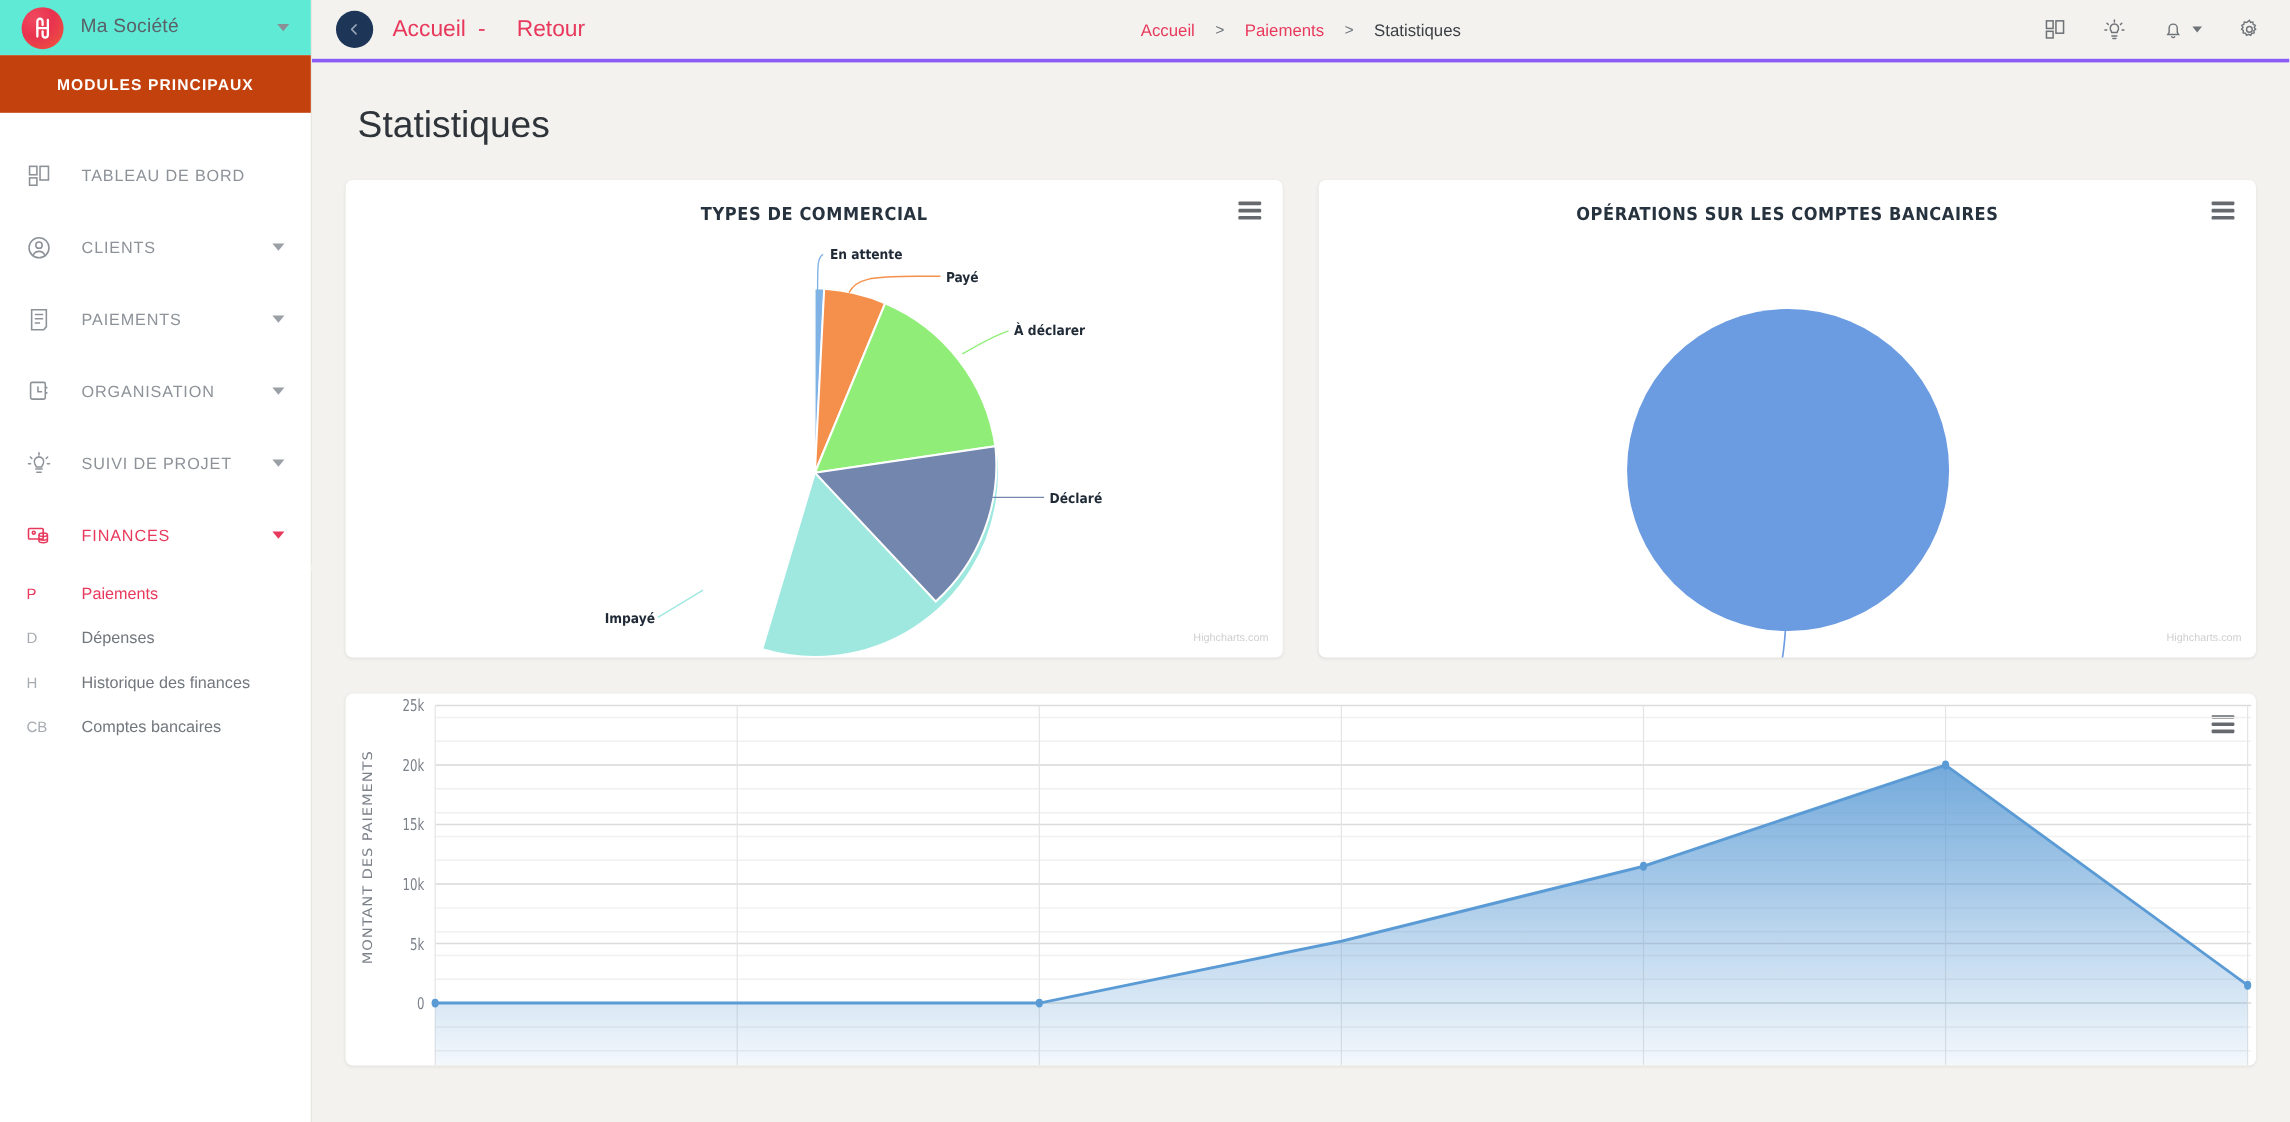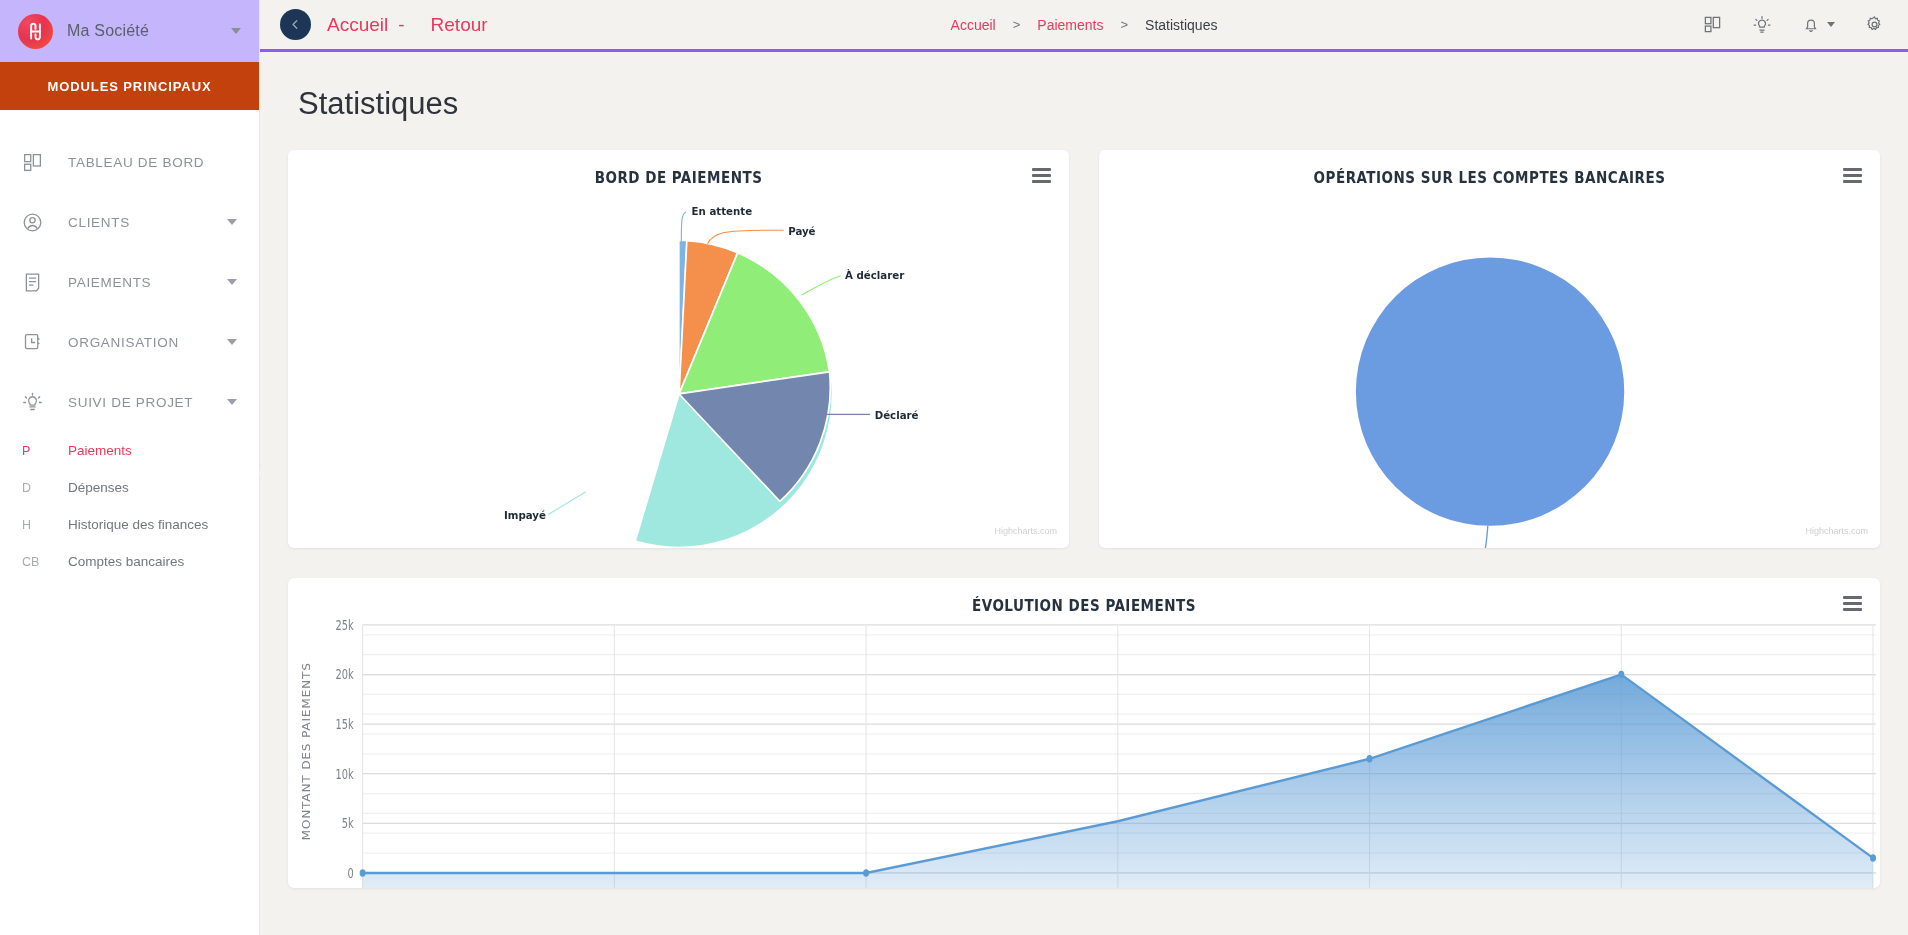--- a/index.html
+++ b/index.html
@@ -13,24 +13,24 @@
 
   
   .sidebar {
     width: 260px; height: 935px;
     background: #ffffff;
     flex: 0 0 260px;
     position: relative;
     border-right: 1px solid #e8e6e1;
   }
   .brand {
-    height: 62px;
+    height: 46px;
     display: flex; align-items: center;
     padding: 0 18px;
-    background: #c4b5fd;
+    background: #5eead4;
   }
   .brand-logo {
     width: 35px; height: 35px; border-radius: 50%;
     background: radial-gradient(circle at 30% 25%, #f0485f 0%, #e8334f 45%, #ef5a3a 100%);
     display: flex; align-items: center; justify-content: center;
     flex: 0 0 35px;
   }
   .brand-logo svg { display: block; }
   .brand-name {
     margin-left: 14px;
@@ -274,20 +274,33 @@
         <svg width="21" height="21" viewBox="0 0 24 24" fill="none" stroke="currentColor" stroke-width="1.5" stroke-linecap="round">
           <path d="M9 17h6M10 20h4"></path>
           <path d="M8 12a4.5 4.5 0 1 1 8 0c-.7 1.2-1.3 2-1.5 3h-5c-.2-1-.8-1.8-1.5-3z"></path>
           <path d="M12 1.5v2M3.8 5.5l1.4 1.4M20.2 5.5l-1.4 1.4M2 12h2M20 12h2"></path>
         </svg>
       </span>
       <span class="nav-label">SUIVI DE PROJET</span>
       <span class="nav-caret"></span>
     </div>
 
+    <div class="nav-item active">
+      <span class="nav-icon">
+        <svg width="21" height="21" viewBox="0 0 24 24" fill="none" stroke="currentColor" stroke-width="1.5">
+          <rect x="2" y="5" width="14" height="10" rx="1"></rect>
+          <circle cx="7" cy="9" r="1.4"></circle>
+          <ellipse cx="16" cy="11" rx="4" ry="1.6"></ellipse>
+          <path d="M12 11v6c0 .9 1.8 1.6 4 1.6s4-.7 4-1.6v-6"></path>
+          <path d="M12 14.5c0 .9 1.8 1.6 4 1.6s4-.7 4-1.6"></path>
+        </svg>
+      </span>
+      <span class="nav-label">FINANCES</span>
+      <span class="nav-caret"></span>
+    </div>
 
     <div class="sub-item active">
       <span class="sub-code">P</span>
       <span class="sub-label">Paiements</span>
     </div>
     <div class="sub-item">
       <span class="sub-code">D</span>
       <span class="sub-label">Dépenses</span>
     </div>
     <div class="sub-item">
@@ -354,21 +367,21 @@
       </span>
     </div>
   </header>
 
   <div class="content">
     <h1 class="page-title">Statistiques</h1>
 
     <div class="cards-row">
 
       <section class="card">
-        <div class="chart-title">BORD DE PAIEMENTS</div>
+        <div class="chart-title">TYPES DE COMMERCIAL</div>
         <div class="burger">
           <span></span>
             <span></span>
             <span></span>
         </div>
         <div class="chart-area">
           <svg class="chart" viewBox="0 0 639 350" preserveAspectRatio="xMidYMid meet">
 
             <path d="M320,182 L320,47 A135,135 0 1 1 281.4,311.4 Z" fill="#9EE8E0" stroke="#fff" stroke-width="1.5"></path>
 
@@ -408,21 +421,20 @@
             <circle cx="320" cy="180" r="118" fill="#6B9BE0"></circle>
             <path d="M318,298 C317,312 316,320 314,325" fill="none" stroke="#6B9BE0" stroke-width="1.2"></path>
             <text class="pie-label" x="323" y="330">Mon compte bancaire</text>
           </svg>
         </div>
         <div class="hc-credit">Highcharts.com</div>
       </section>
     </div>
 
     <section class="card wide">
-      <div class="chart-title">ÉVOLUTION DES PAIEMENTS</div>
       <div class="burger">
         <span></span>
           <span></span>
           <span></span>
       </div>
       <div class="chart-area">
         <svg class="chart" viewBox="0 0 1600 250" preserveAspectRatio="none">
           <defs>
             <linearGradient id="areaGrad" x1="0" y1="0" x2="0" y2="1">
               <stop offset="0%" stop-color="#5B9BD5" stop-opacity="0.85"></stop>

